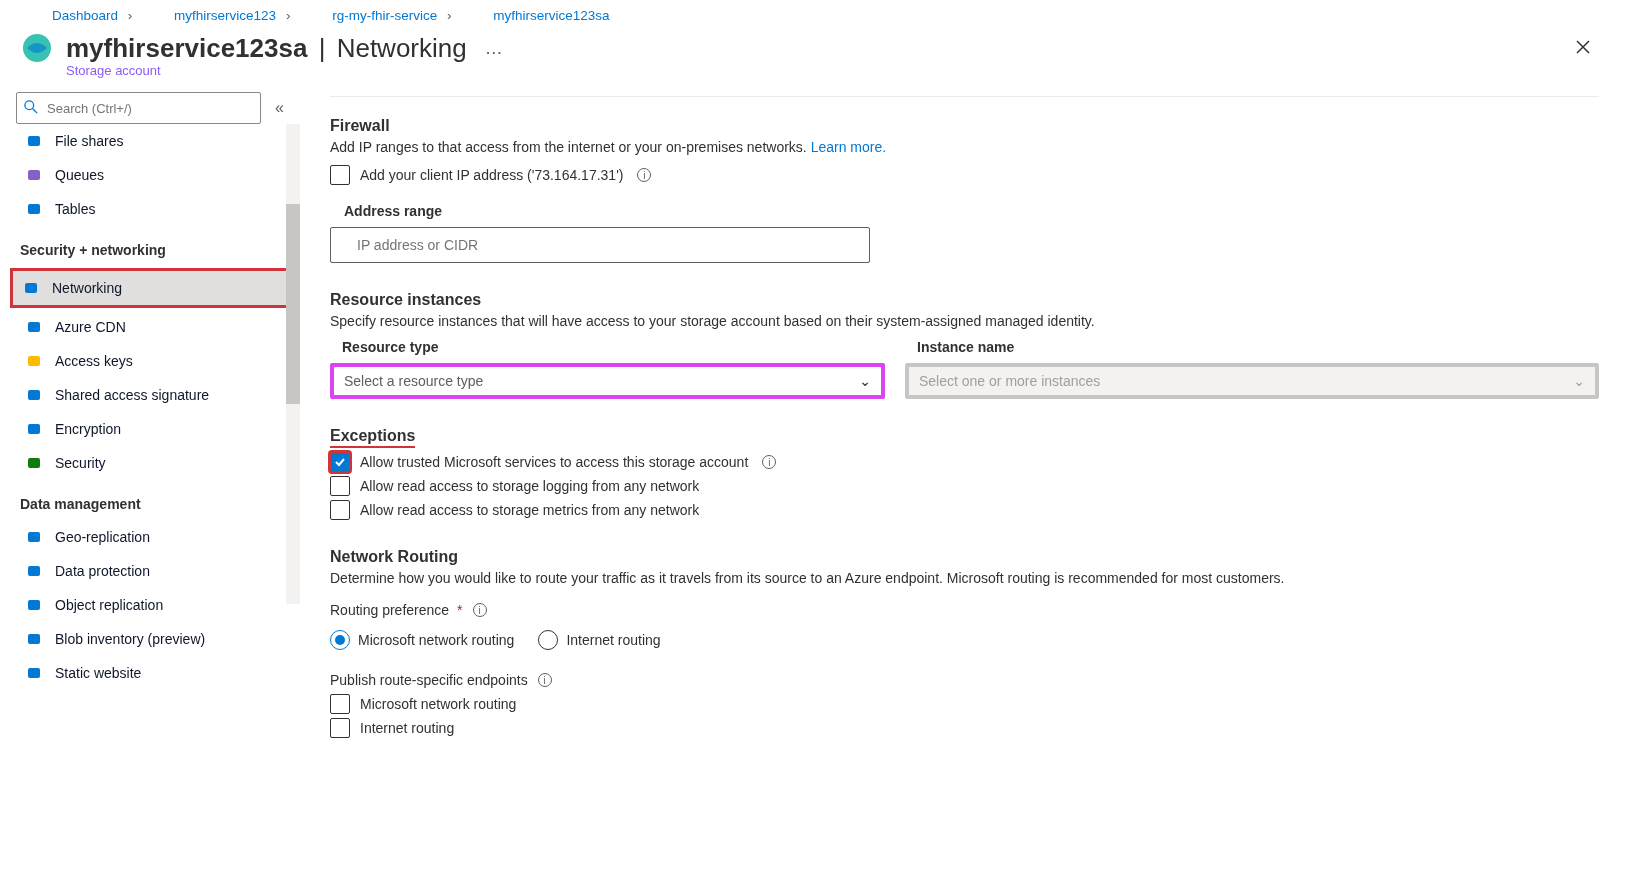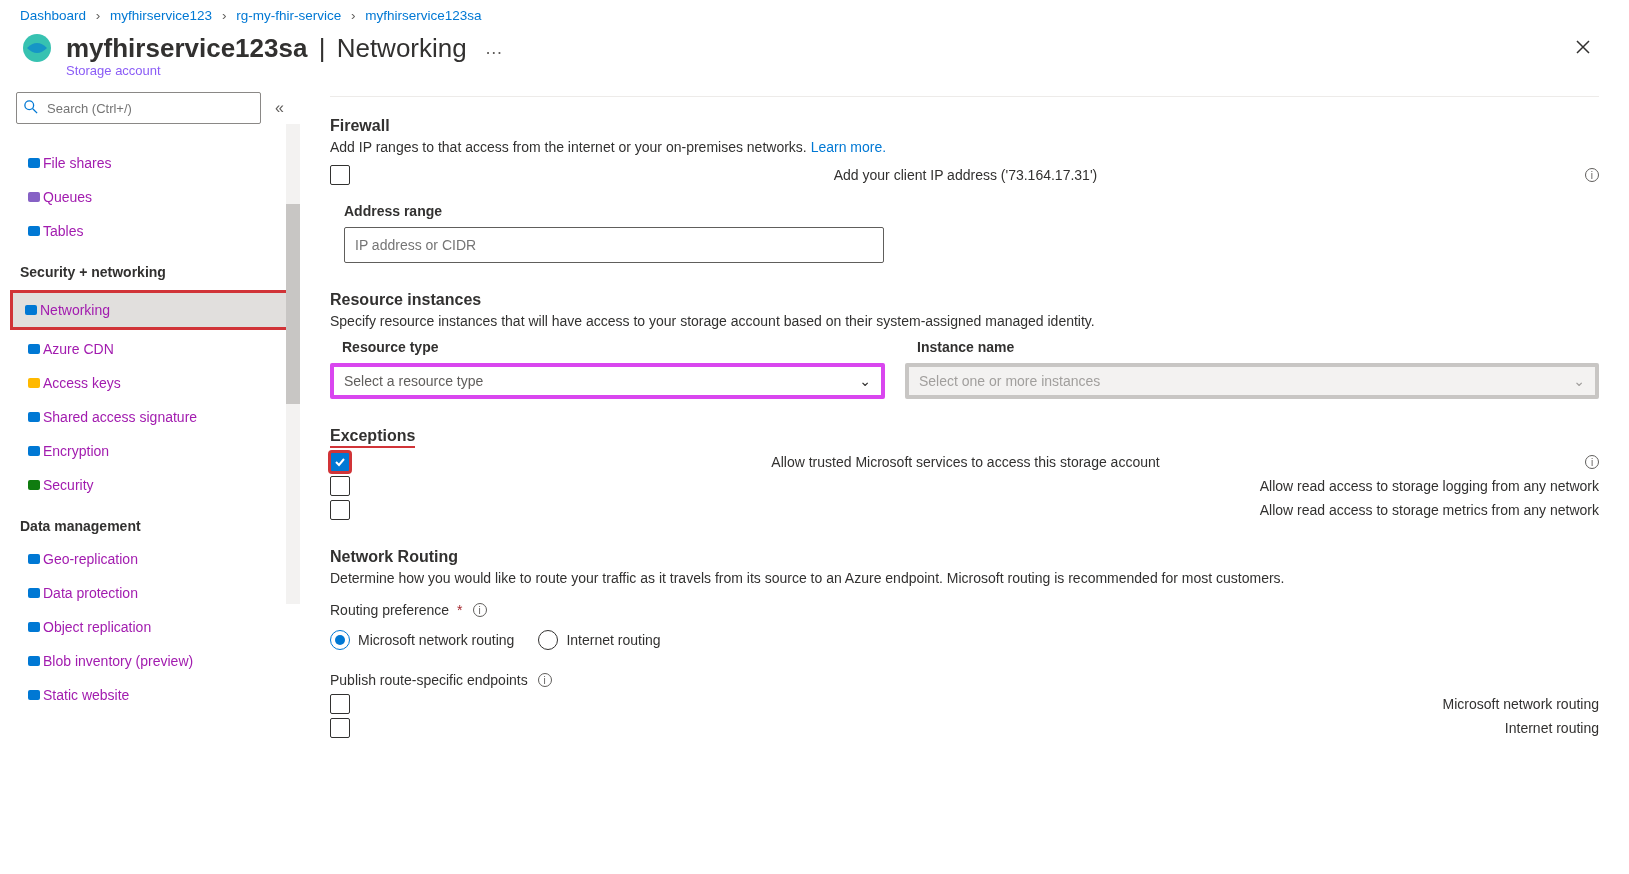--- a/index.html
+++ b/index.html
@@ -5,75 +5,75 @@
   * { box-sizing: border-box; }
   body {
     margin: 0;
     font-family: "Segoe UI", -apple-system, sans-serif;
     font-size: 14px;
     color: #323130;
     background: #fff;
   }
   .page { width: 1629px; min-height: 874px; display: flex; flex-direction: column; }
   .breadcrumb { padding: 8px 20px 4px; font-size: 13.5px; color: #0078d4; }
-  .breadcrumb a { color: #0078d4; text-decoration: none; cursor: pointer; }
+  .breadcrumb a { color: #0078d4; text-decoration: none; cursor: pointer; margin-left: 32px; }
   .breadcrumb .sep { color: #605e5c; margin: 0 6px; }
   .header-row { display: flex; align-items: center; padding: 4px 20px 0; position: relative; }
   .resource-icon {
     width: 34px; height: 34px; margin-right: 12px;
     display: inline-flex; align-items: center; justify-content: center;
   }
   .title-line { font-size: 26px; font-weight: 600; color: #323130; }
   .title-line .thin { font-weight: 400; }
   .title-line .pipe { font-weight: 400; color: #323130; margin: 0 4px; }
   .subtitle { font-size: 13px; color: #8b5cf6; margin-left: 66px; margin-top: -2px; padding-bottom: 6px; }
   .more-dots { margin-left: 18px; color: #605e5c; font-size: 18px; letter-spacing: 2px; cursor: pointer; }
   .close-btn {
     position: absolute; right: 30px; top: 4px;
     font-size: 22px; cursor: pointer; color: #323130; background: none; border: none;
     width: 32px; height: 32px; display:flex; align-items:center; justify-content:center;
   }
   .body { display: flex; flex: 1; min-height: 0; }
   .sidebar { width: 300px; padding: 8px 16px 0 16px; border-right: none; position: relative; }
-  .search-wrap { position: relative; margin-bottom: 22px; display:flex; align-items:center;}
+  .search-wrap { position: relative; margin-bottom: 0; display:flex; align-items:center;}
   .search-input {
     width: 250px; height: 32px; padding: 4px 8px 4px 30px;
     border: 1px solid #8a8886; border-radius: 2px; font-size: 13px; color: #605e5c;
   }
   .search-icon { position: absolute; left: 8px; top: 8px; color: #0078d4; }
   .collapse-icon { margin-left: 14px; font-size: 16px; color: #605e5c; cursor: pointer; }
   .scrolltrack { position:absolute; right:0; top:40px; width:14px; height:480px; background:#f3f2f1; }
   .scrollthumb { position:absolute; right:0; top:120px; width:14px; height:200px; background:#c8c6c4; }
   .nav-list { list-style:none; margin:0; padding:0; }
   .nav-group { font-weight:600; color:#323130; padding:16px 0 8px 4px; font-size:14px; }
   .nav-item {
-    display:flex; align-items:center; 
-    padding:8px 6px; cursor:pointer; color:#a21caf; font-size:14px;
+    display:flex; align-items:center; gap:12px;
+    padding:8px 6px; cursor:pointer; color:#0f172a; font-size:14px;
     border-left:3px solid transparent;
   }
   .nav-item.selected { background:#e1dfdd; }
   .nav-item .ico { width:18px; height:18px; display:inline-flex; align-items:center; justify-content:center; }
   .highlight-box { border:3px solid #d13438; margin:2px -6px; }
   .main { flex:1; padding: 8px 30px 20px 30px; overflow-y:auto; }
   .divider { border:none; border-top:1px solid #edebe9; margin:4px 0 20px; }
   .sect-title { font-size:16px; color:#323130; margin:0 0 4px; }
   .sect-desc { font-size:14px; color:#323130; margin:0 0 10px; }
   .sect-desc a { color:#0078d4; text-decoration:none;margin-top:40px; }
-  .cb-row { display:flex; align-items:center; gap:10px; margin:4px 0; font-size:14px;justify-content:space-between; }
+  .cb-row { display:flex; align-items:center; gap:10px; margin:4px 0; font-size:14px; }
   .cbox {
     width:20px; height:20px; border:1px solid #323130; border-radius:2px; background:#fff;
     display:inline-flex; align-items:center; justify-content:center; cursor:pointer; flex-shrink:0;
   }
   .cbox.checked { background:#0078d4; border-color:#0078d4; color:#fff; }
   .info-ic { width:14px; height:14px; border:1px solid #605e5c; border-radius:50%; display:inline-flex;
     align-items:center; justify-content:center; font-size:10px; color:#605e5c; margin-left:4px; }
   .field-label { font-weight:600; font-size:14px; margin:18px 0 8px 14px; }
   .text-input {
-    width:540px; height:36px; padding:6px 10px; border:1px solid #605e5c; border-radius:2px;
-    font-size:14px; color:#605e5c; margin-left:14px;
+    width:540px; height:36px; padding:6px 26px; border:1px solid #605e5c; border-radius:2px;
+    font-size:14px; color:#605e5c; 
   }
   .cols { display:flex; gap:20px; margin-top:6px; }
   .col-head { font-weight:600; font-size:14px; padding:0 0 8px 12px; }
   .dropdown {
     height:36px; border:4px solid #d946ef; border-radius:2px; padding:6px 10px;
     display:flex; align-items:center; justify-content:space-between; cursor:pointer;
     background:#fff; color:#605e5c; font-size:14px;
   }
   .dropdown.disabled { border-color:#c8c6c4; background:#f3f2f1; color:#a19f9d; cursor:default;}
   .chev { font-size:14px; color:#323130; }

